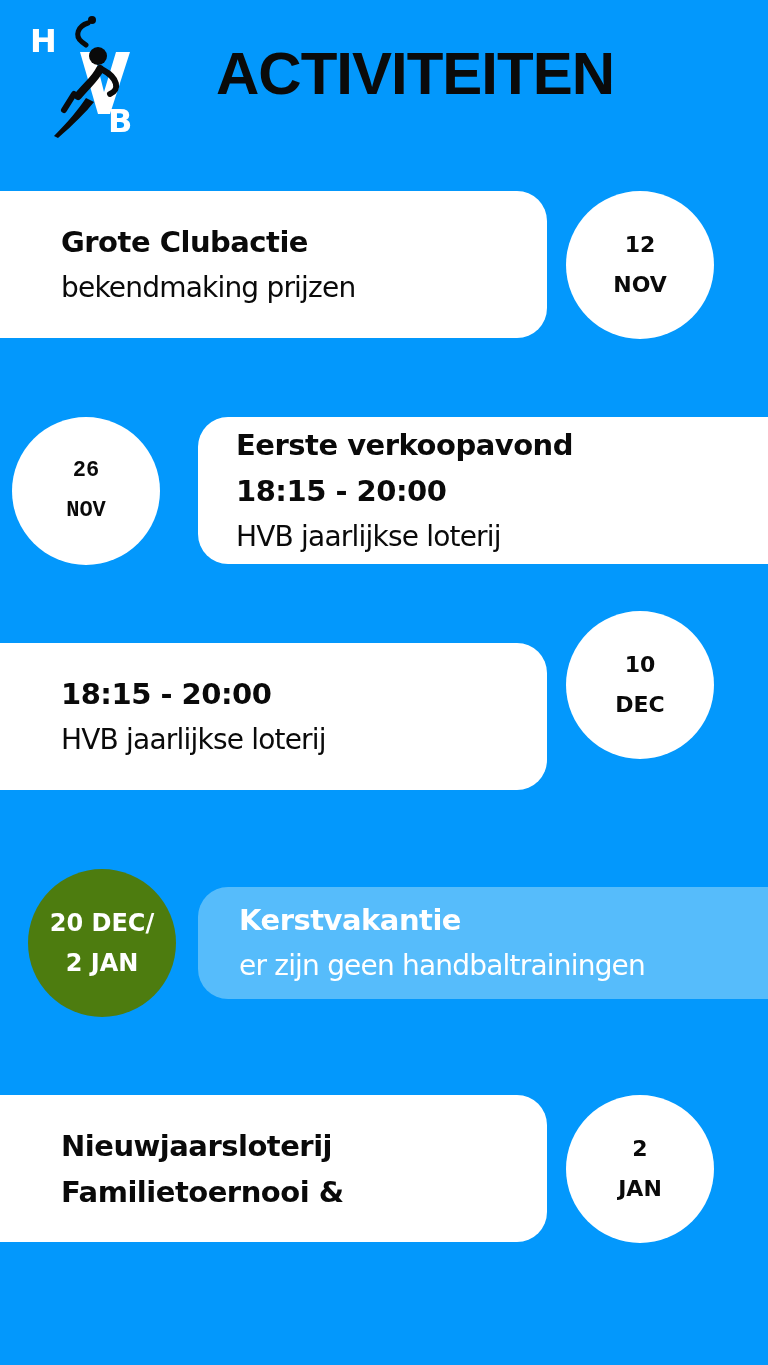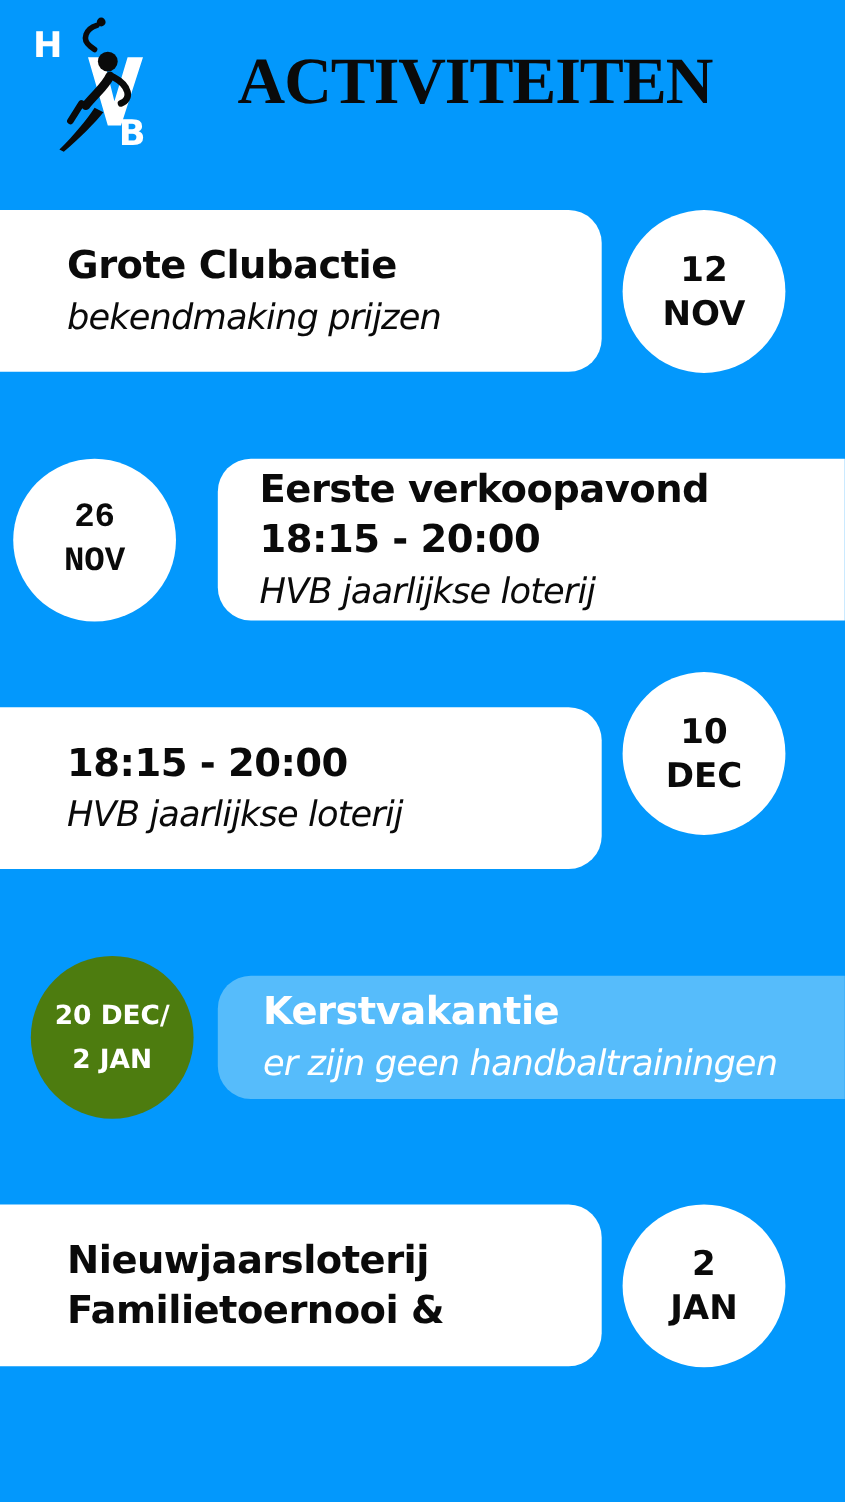--- a/index.html
+++ b/index.html
@@ -5,41 +5,41 @@
     html, body { margin: 0; padding: 0; }
     body {
       width: 768px; height: 1365px; overflow: hidden;
       background: #0398fc;
       position: relative;
       font-family: "Liberation Sans", "DejaVu Sans", sans-serif;
     }
     .logo { position: absolute; left: 28px; top: 14px; width: 112px; height: 126px; }
     .title {
       position: absolute; left: 216px; top: 38px;
-      font-family: Liberation Serif, serif; font-weight: bold;
+      font-family: Liberation Sans, sans-serif; font-weight: bold;
       font-size: 60px; letter-spacing: -1px; color: #0a0a0a; line-height: 72px;
     }
     .card {
       position: absolute; background: #ffffff; border-radius: 30px;
       box-sizing: border-box; display: flex; flex-direction: column; justify-content: center;
       color: #0a0a0a;
     }
     .card.left { left: -30px; width: 577px; padding-left: 91px; }
     .card.right { left: 198px; width: 600px; padding-left: 38px; }
     .card.muted { background: #56bcfb; color: #ffffff; }
     .circle {
       position: absolute; width: 148px; height: 148px; border-radius: 50%;
       background: #ffffff; display: flex; flex-direction: column;
       align-items: center; justify-content: center; color: #0a0a0a;
-      font-family: "DejaVu Sans", sans-serif; font-weight: bold; font-size: 31px; line-height: 40px;
+      font-family: "DejaVu Sans", sans-serif; font-weight: bold; font-size: 22px; line-height: 40px;
       text-align: center;
     }
     .circle.muted { background: #4d7c0f; color: #ffffff; font-size: 24px; }
-    .heading { font-family: "DejaVu Sans", sans-serif; font-weight: bold; font-size: 35px; line-height: 46px; letter-spacing: -0.5px; }
-    .sub { font-family: "DejaVu Sans", sans-serif; font-style: italic; font-size: 32px; line-height: 46px; letter-spacing: -0.8px; }
+    .heading { font-family: "DejaVu Sans", sans-serif; font-weight: bold; font-size: 29px; line-height: 46px; letter-spacing: -0.5px; }
+    .sub { font-family: "DejaVu Sans", sans-serif; font-size: 28px; line-height: 46px; letter-spacing: -0.8px; }
   </style>
 </head>
 <body>
 
 <div class="logo">
   <svg width="112" height="126" viewBox="0 0 112 126">
     <text x="2" y="38" font-family="DejaVu Sans, sans-serif" font-weight="bold" font-size="32" fill="#ffffff">H</text>
     <path d="M52 38 L66 38 L76 78 L88 38 L102 38 L82 100 L70 100 Z" fill="#ffffff"></path>
     <text x="80" y="118" font-family="DejaVu Sans, sans-serif" font-weight="bold" font-size="32" fill="#ffffff">B</text>
     <circle cx="64" cy="6" r="4" fill="#0a0a0a"></circle>

